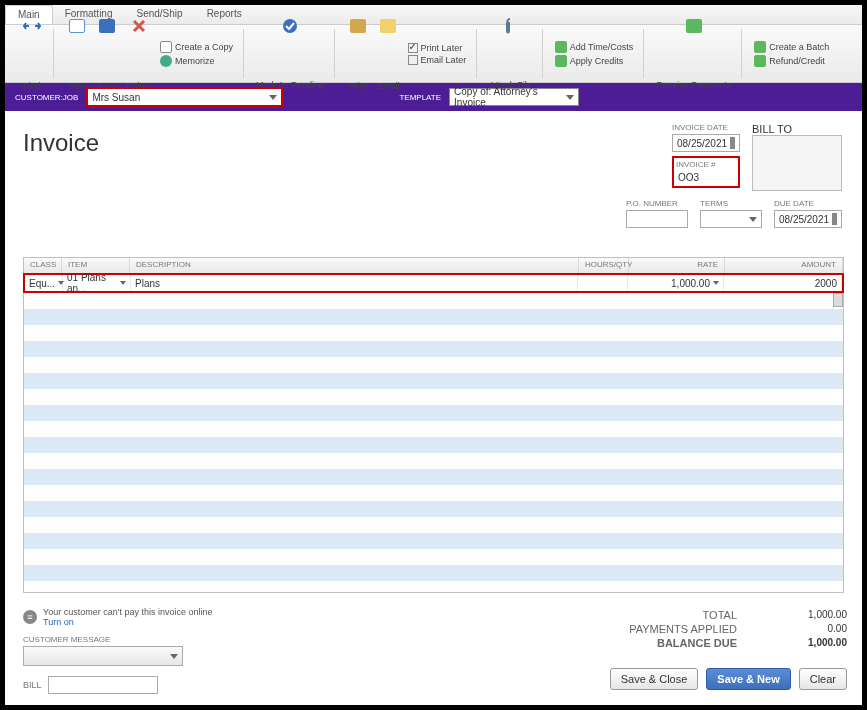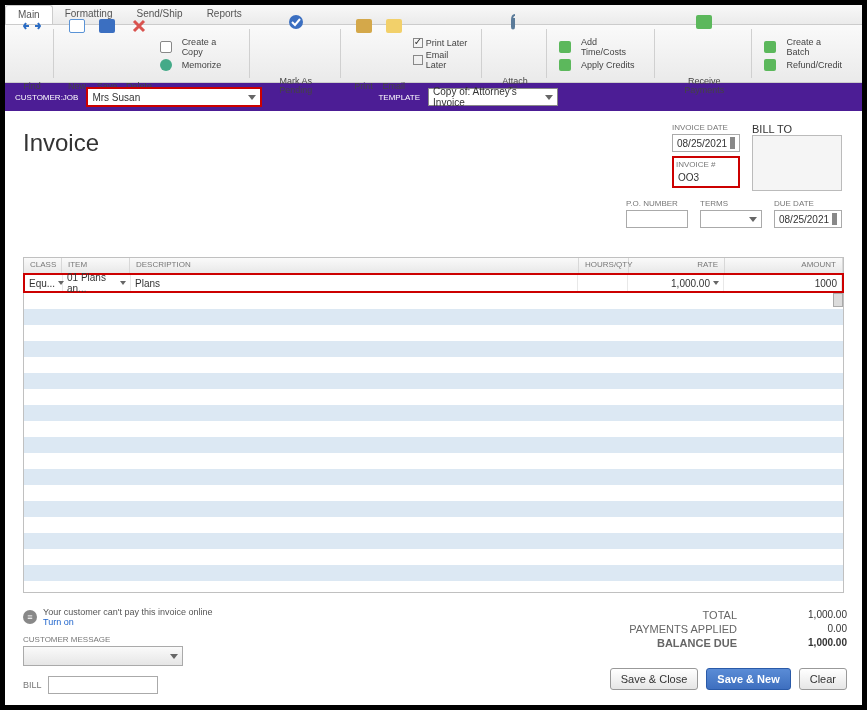--- a/index.html
+++ b/index.html
@@ -11,26 +11,26 @@
 .tab { padding: 3px 12px; cursor: pointer; font-size: 10px; color: #555; }
 .tab.active { background: #fff; border: 1px solid #ccc; border-bottom: none; border-top-left-radius: 3px; border-top-right-radius: 3px; }
 
 .ribbon { display: flex; background: linear-gradient(#fafafa,#eaeaea); padding: 4px 6px; border-bottom: 1px solid #ccc; height: 58px; align-items: center; gap: 2px; }
 .ribbon-group { display: flex; align-items: center; border-right: 1px solid #d0d0d0; padding: 0 6px; height: 100%; }
 .ribbon-btn { display: flex; flex-direction: column; align-items: center; justify-content: center; padding: 2px 4px; cursor: pointer; font-size: 9px; color: #444; min-width: 30px; gap: 44px; }
 .ribbon-btn .icon { width: 18px; height: 18px; display: flex; align-items: center; justify-content: center; margin-bottom: 2px; }
 .ribbon-btn.wide { min-width: 44px; }
 .ribbon-sub { display: flex; flex-direction: column; font-size: 9px; padding: 0 4px; gap: 2px; }
 .ribbon-sub .chk { display: flex; align-items: center; gap: 3px; cursor: pointer; color: #444; }
-.ribbon-sub .link { color: #444; cursor: pointer; display: flex; align-items: center; gap: 10px; }
+.ribbon-sub .link { color: #444; cursor: pointer; display: flex; align-items: center; gap: 3px; }
 .sq { width: 16px; height: 14px; display: inline-block; border-radius: 2px; }
 
 .header-bar { background: #4c1d95; display: flex; align-items: center; padding: 6px 10px; height: 28px; color: #fff; font-size: 9px; gap: 8px; }
 .header-bar .lbl { text-transform: uppercase; font-size: 8px; }
-.select-red { background: #fff; border: 2px solid #c00; height: 20px; width: 176px; display: flex; align-items: center; justify-content: space-between; padding: 0 4px; color: #333; font-size: 10px; }
+.select-red { background: #fff; border: 2px solid #c00; height: 20px; width: 197px; display: flex; align-items: center; justify-content: space-between; padding: 0 4px; color: #333; font-size: 10px; }
 .select-plain { background: #fff; border: 1px solid #888; height: 18px; width: 130px; display: flex; align-items: center; justify-content: space-between; padding: 0 4px; color: #333; font-size: 10px; }
 .caret { width: 0; height: 0; border-left: 4px solid transparent; border-right: 4px solid transparent; border-top: 5px solid #666; }
 
 .content { padding: 12px 18px 8px 18px; position: relative; }
 h1.title { font-size: 24px; font-weight: normal; color: #333; margin-top: 6px; }
 
 .topfields { position: absolute; top: 12px; right: 20px; display: flex; gap: 12px; }
 .field-block { display: flex; flex-direction: column; gap: 2px; }
 .field-block .flabel { font-size: 8px; color: #777; text-transform: uppercase; }
 .date-input { display: flex; align-items: center; gap: 3px; background: #fff; border: 1px solid #aaa; padding: 2px 4px; font-size: 10px; width: 68px; }
@@ -294,21 +294,21 @@
         <div class="col-item">
                 <span>01 Plans an...</span>
                 <span class="minicaret"></span>
               </div>
         <div class="col-desc">Plans</div>
         <div class="col-hrs"></div>
         <div class="col-rate">
                 <span>1,000.00</span>
                 <span class="minicaret"></span>
               </div>
-        <div class="col-amt">1000</div>
+        <div class="col-amt">2000</div>
       </div>
     </div>
     <div class="grid-body">
       <div class="scroll-handle"></div>
       <div class="stripe"></div>
             <div class="stripe alt"></div>
       <div class="stripe"></div>
             <div class="stripe alt"></div>
       <div class="stripe"></div>
             <div class="stripe alt"></div>

